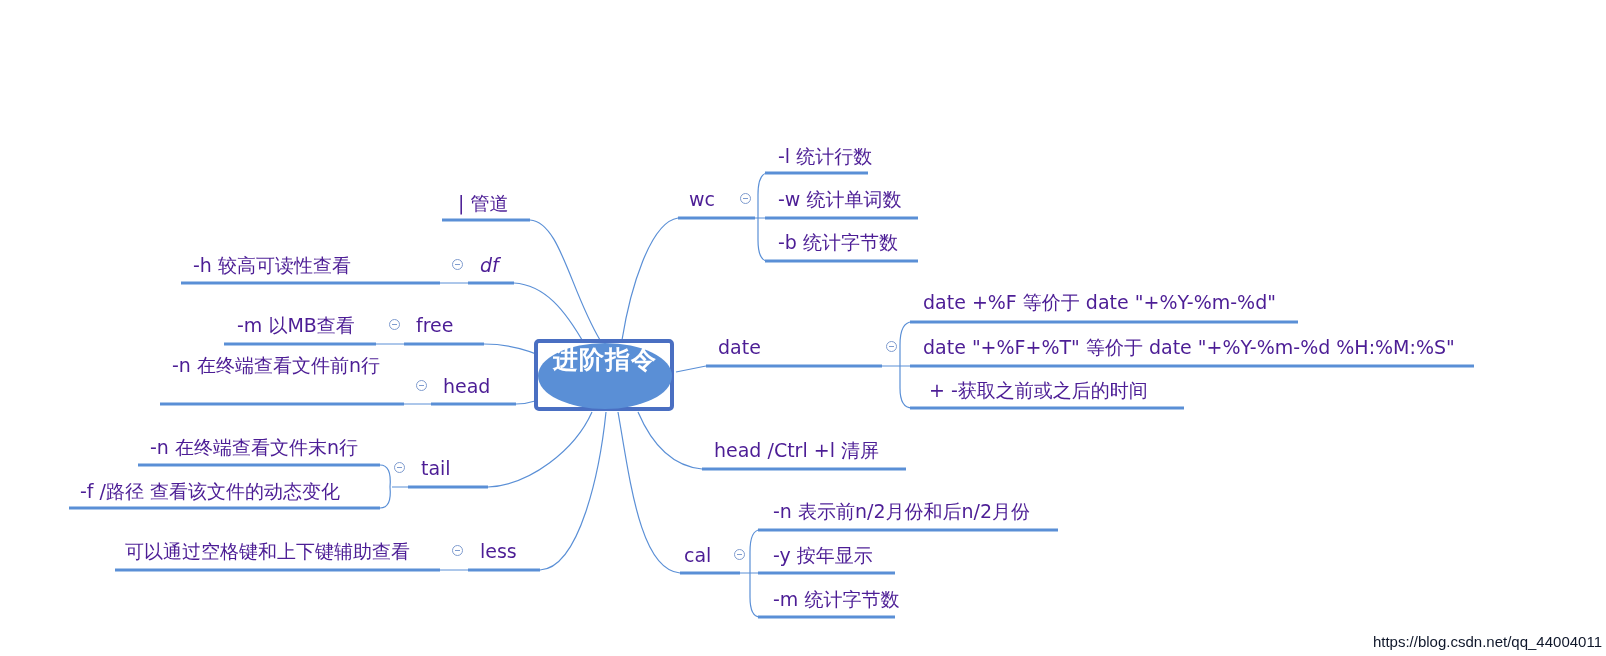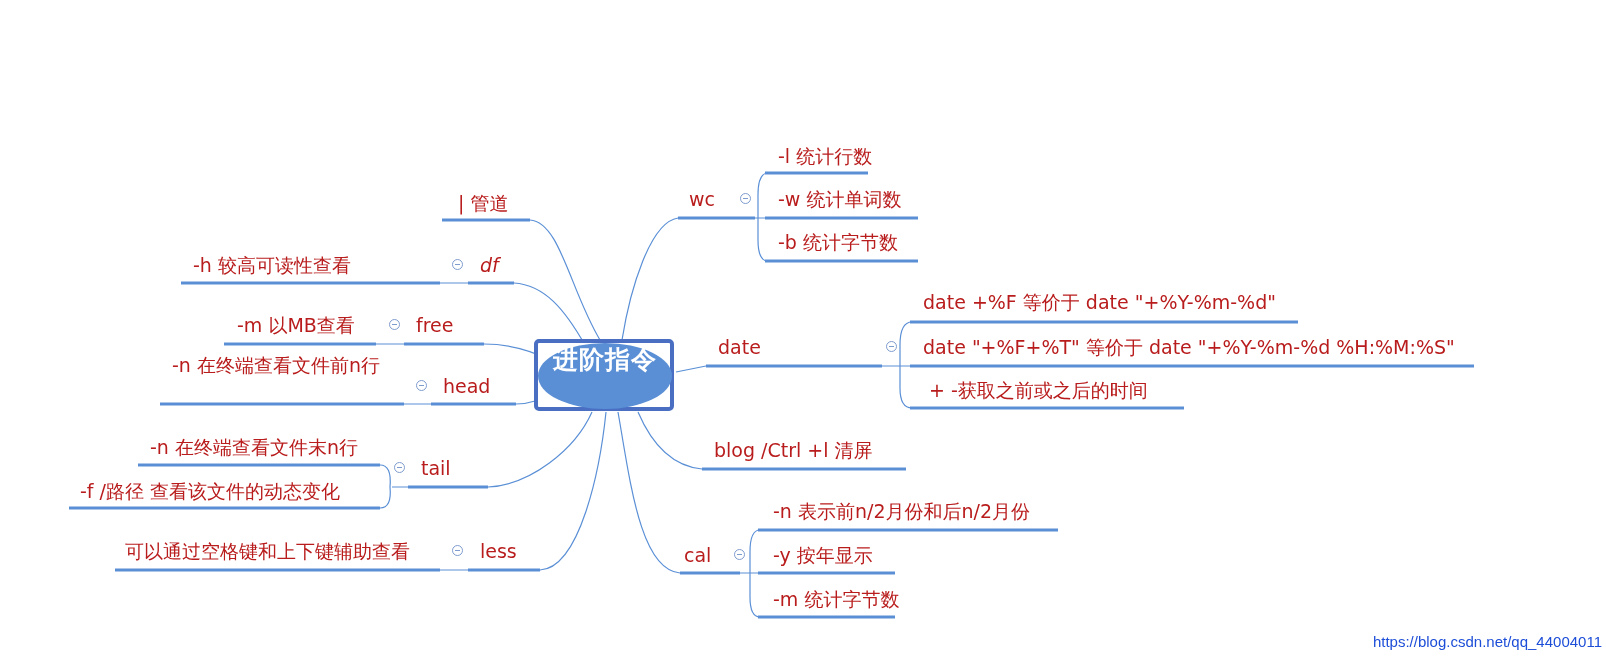--- a/index.html
+++ b/index.html
@@ -1,30 +1,30 @@
 <!DOCTYPE html>
 <html><head>
 <meta charset="utf-8">
 <style>
   html, body { margin:0; padding:0; background:#ffffff; }
   body { width:1606px; height:656px; position:relative; overflow:hidden;
          font-family:"DejaVu Sans", "Liberation Sans", sans-serif; }
   #canvas { position:absolute; left:0; top:0; width:1606px; height:656px; }
   svg { position:absolute; left:0; top:0; }
-  .lbl { position:absolute; font-size:19px; color:#b91c1c; white-space:nowrap; line-height:22px; }
+  .lbl { position:absolute; font-size:19px; color:#4c1d95; white-space:nowrap; line-height:22px; }
   .root-box { position:absolute; left:534px; top:339px; width:140px; height:72px;
               border:4px solid #4a6fc2; border-radius:5px; background:#fff; box-sizing:border-box; }
   .root-ellipse { position:absolute; left:538px; top:343px; width:134px; height:66px;
                   border-radius:50%; background:#5a8fd6; display:flex; align-items:flex-start; justify-content:center; }
   .root-text { color:#fff; font-weight:bold; font-size:25px; letter-spacing:1px;
                font-family:"DejaVu Sans", sans-serif; }
   .collapse { position:absolute; width:9px; height:9px; border:1px solid #7f9ccf; border-radius:50%;
               background:#fff; box-sizing:content-box; }
   .collapse::after { content:""; position:absolute; left:2px; top:4px; width:5px; height:1px; background:#7f9ccf; }
-  .watermark { position:absolute; right:4px; bottom:6px; font-size:15px; color:#1d4ed8;
+  .watermark { position:absolute; right:4px; bottom:6px; font-size:15px; color:#0f172a;
                font-family:"Liberation Sans", sans-serif;margin-top:32px; }
 </style>
 </head>
 <body>
 
 <div id="canvas">
   <svg id="lines" width="1606" height="656">
       <line x1="442" x2="530" y1="220" y2="220" stroke="#5a8fd6" stroke-width="3"></line>
       <line x1="468" x2="514" y1="283" y2="283" stroke="#5a8fd6" stroke-width="3"></line>
       <line x1="440" x2="468" y1="283" y2="283" stroke="#5a8fd6" stroke-width="1"></line>
@@ -106,21 +106,21 @@
   <span class="lbl" style="left:778px;top:145px;">-l  统计行数</span>
   <span class="lbl" style="left:778px;top:188px;">-w 统计单词数</span>
   <span class="lbl" style="left:778px;top:231px;">-b 统计字节数</span>
 
   <span class="lbl" style="left:718px;top:336px;">date</span>
   <span class="collapse" style="left:886px;top:341px;"></span>
   <span class="lbl" style="left:923px;top:291px;">date +%F  等价于 date "+%Y-%m-%d"</span>
   <span class="lbl" style="left:923px;top:336px;">date "+%F+%T"  等价于 date "+%Y-%m-%d %H:%M:%S"</span>
   <span class="lbl" style="left:929px;top:379px;">+ -获取之前或之后的时间</span>
 
-  <span class="lbl" style="left:714px;top:439px;">blog /Ctrl  +l 清屏</span>
+  <span class="lbl" style="left:714px;top:439px;">head /Ctrl  +l 清屏</span>
 
   <span class="lbl" style="left:684px;top:544px;">cal</span>
   <span class="collapse" style="left:734px;top:549px;"></span>
   <span class="lbl" style="left:773px;top:500px;">-n  表示前n/2月份和后n/2月份</span>
   <span class="lbl" style="left:773px;top:544px;">-y  按年显示</span>
   <span class="lbl" style="left:773px;top:588px;">-m  统计字节数</span>
 
   <span class="watermark">https://blog.csdn.net/qq_44004011</span>
 </div>
 

